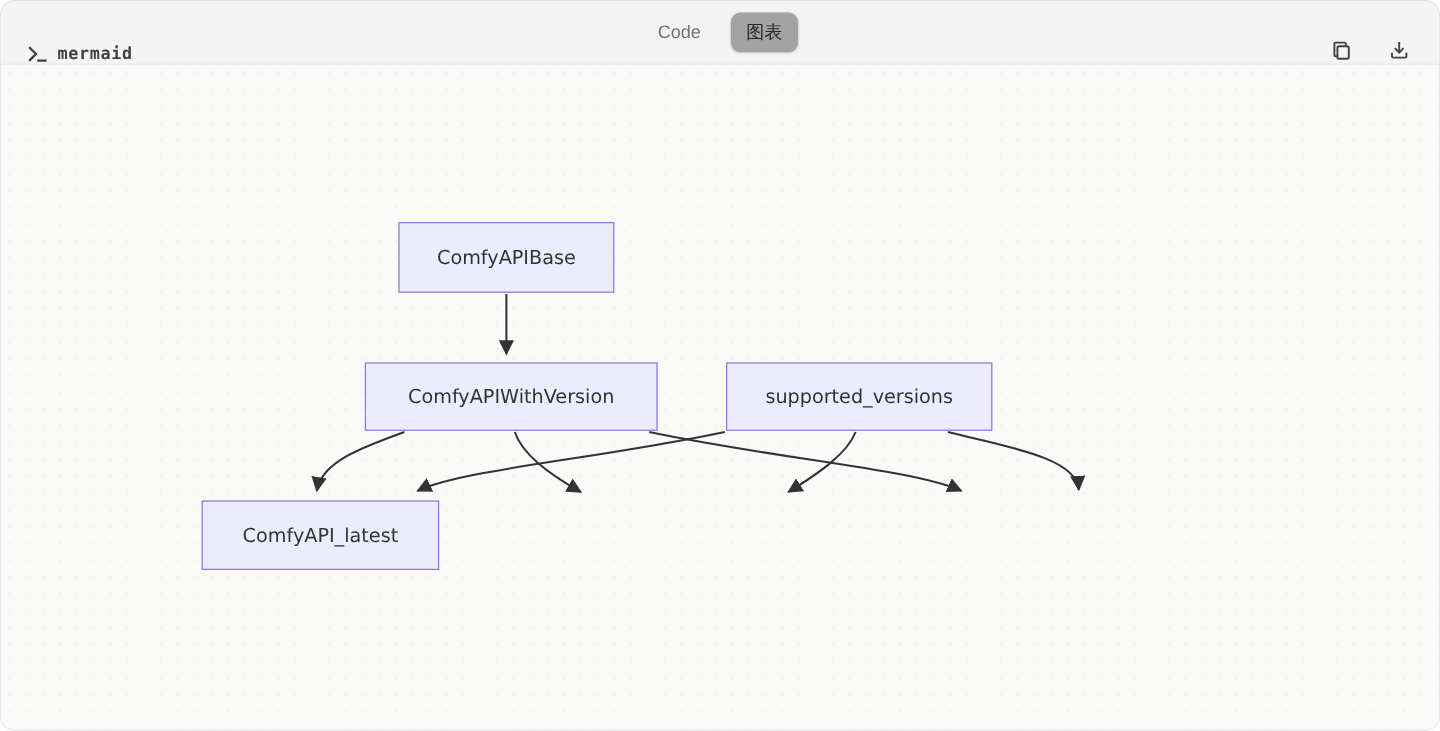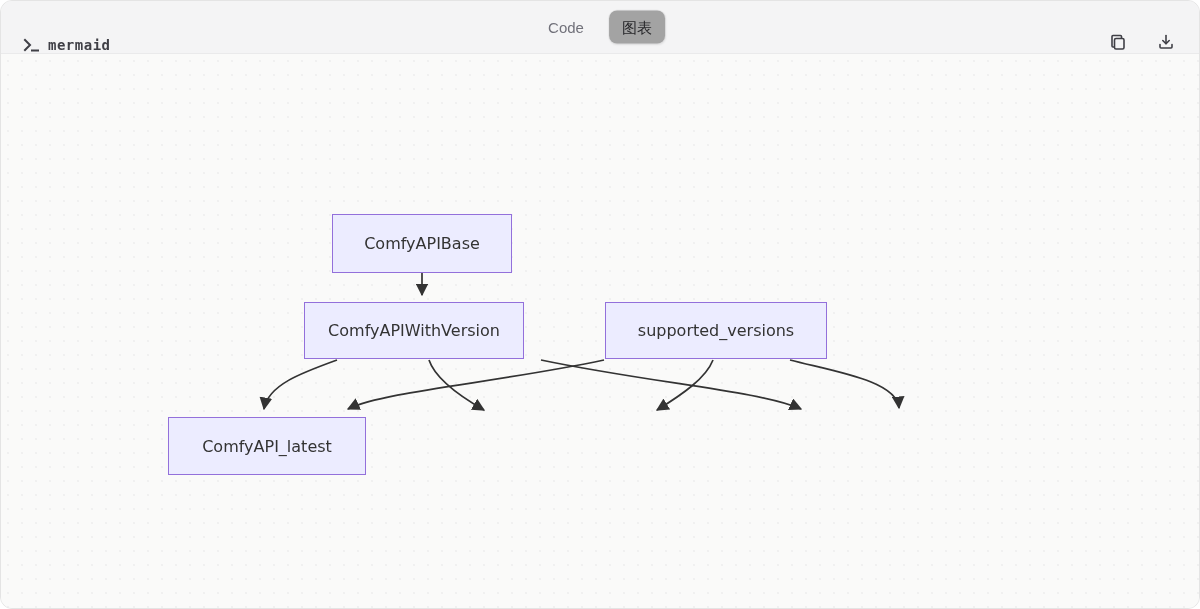--- a/index.html
+++ b/index.html
@@ -54,22 +54,22 @@
   .edges { position: absolute; inset: 0; width: 1200px; height: 609px; }
 
   .node {
     position: absolute;
     background: #ECECFF; border: 1px solid #9370DB;
     display: flex; align-items: center; justify-content: center;
     font-size: 16px; color: #333333;
     font-family: "DejaVu Sans", "Liberation Sans", sans-serif;
     white-space: nowrap;
   }
-  .n-base   { left: 331px; top: 184px; width: 180px; height: 59px; margin-top: 29px; }
-  .n-withv  { left: 303px; top: 301px; width: 220px; height: 57px; }
+  .n-base   { left: 331px; top: 184px; width: 180px; height: 59px; }
+  .n-withv  { left: 303px; top: 301px; width: 244px; height: 57px; }
   .n-supp   { left: 604px; top: 301px; width: 222px; height: 57px; }
   .n-latest { left: 167px; top: 416px; width: 198px; height: 58px; }
   .n-a1     { left: 437px; top: 416px; width: 270px; height: 58px; }
   .n-a2     { left: 762px; top: 416px; width: 271px; height: 58px; }
 </style>
 </head>
 <body>
 
 <div class="window">
 

